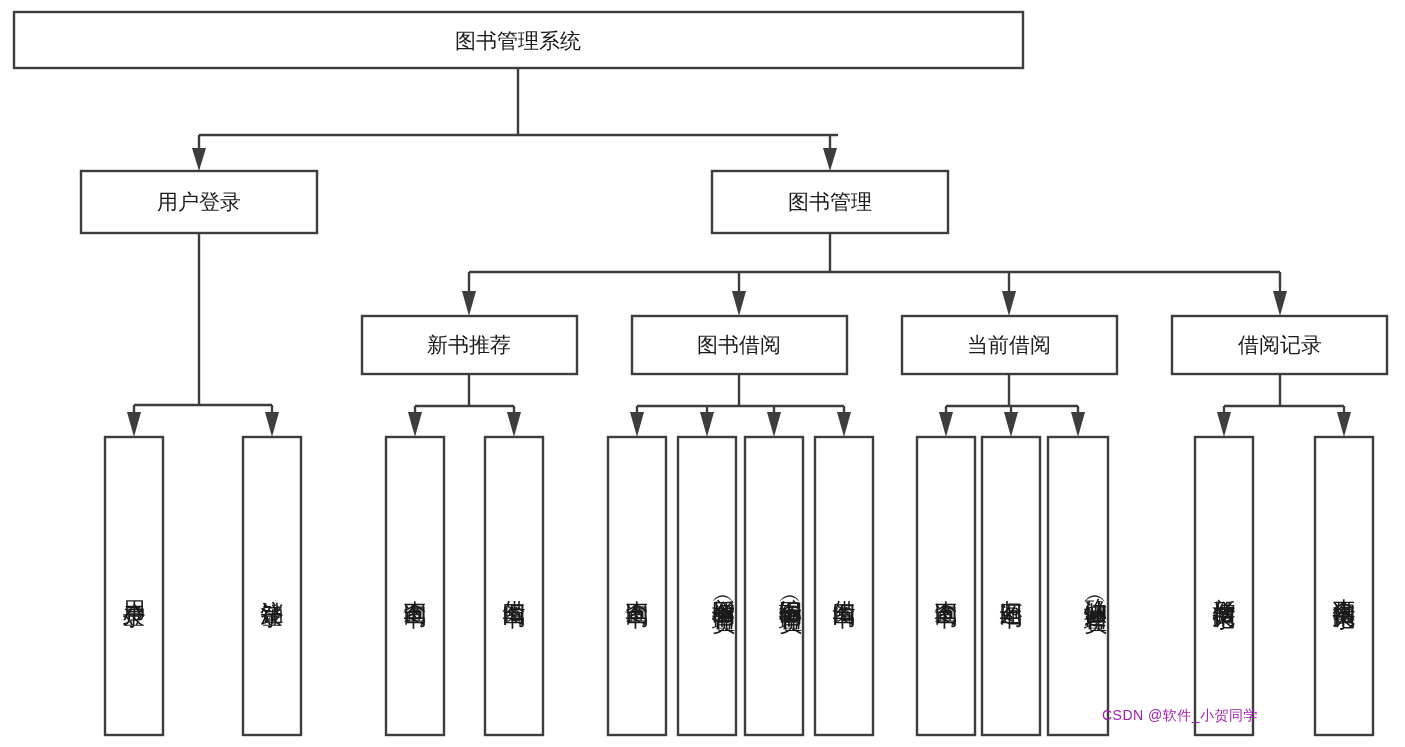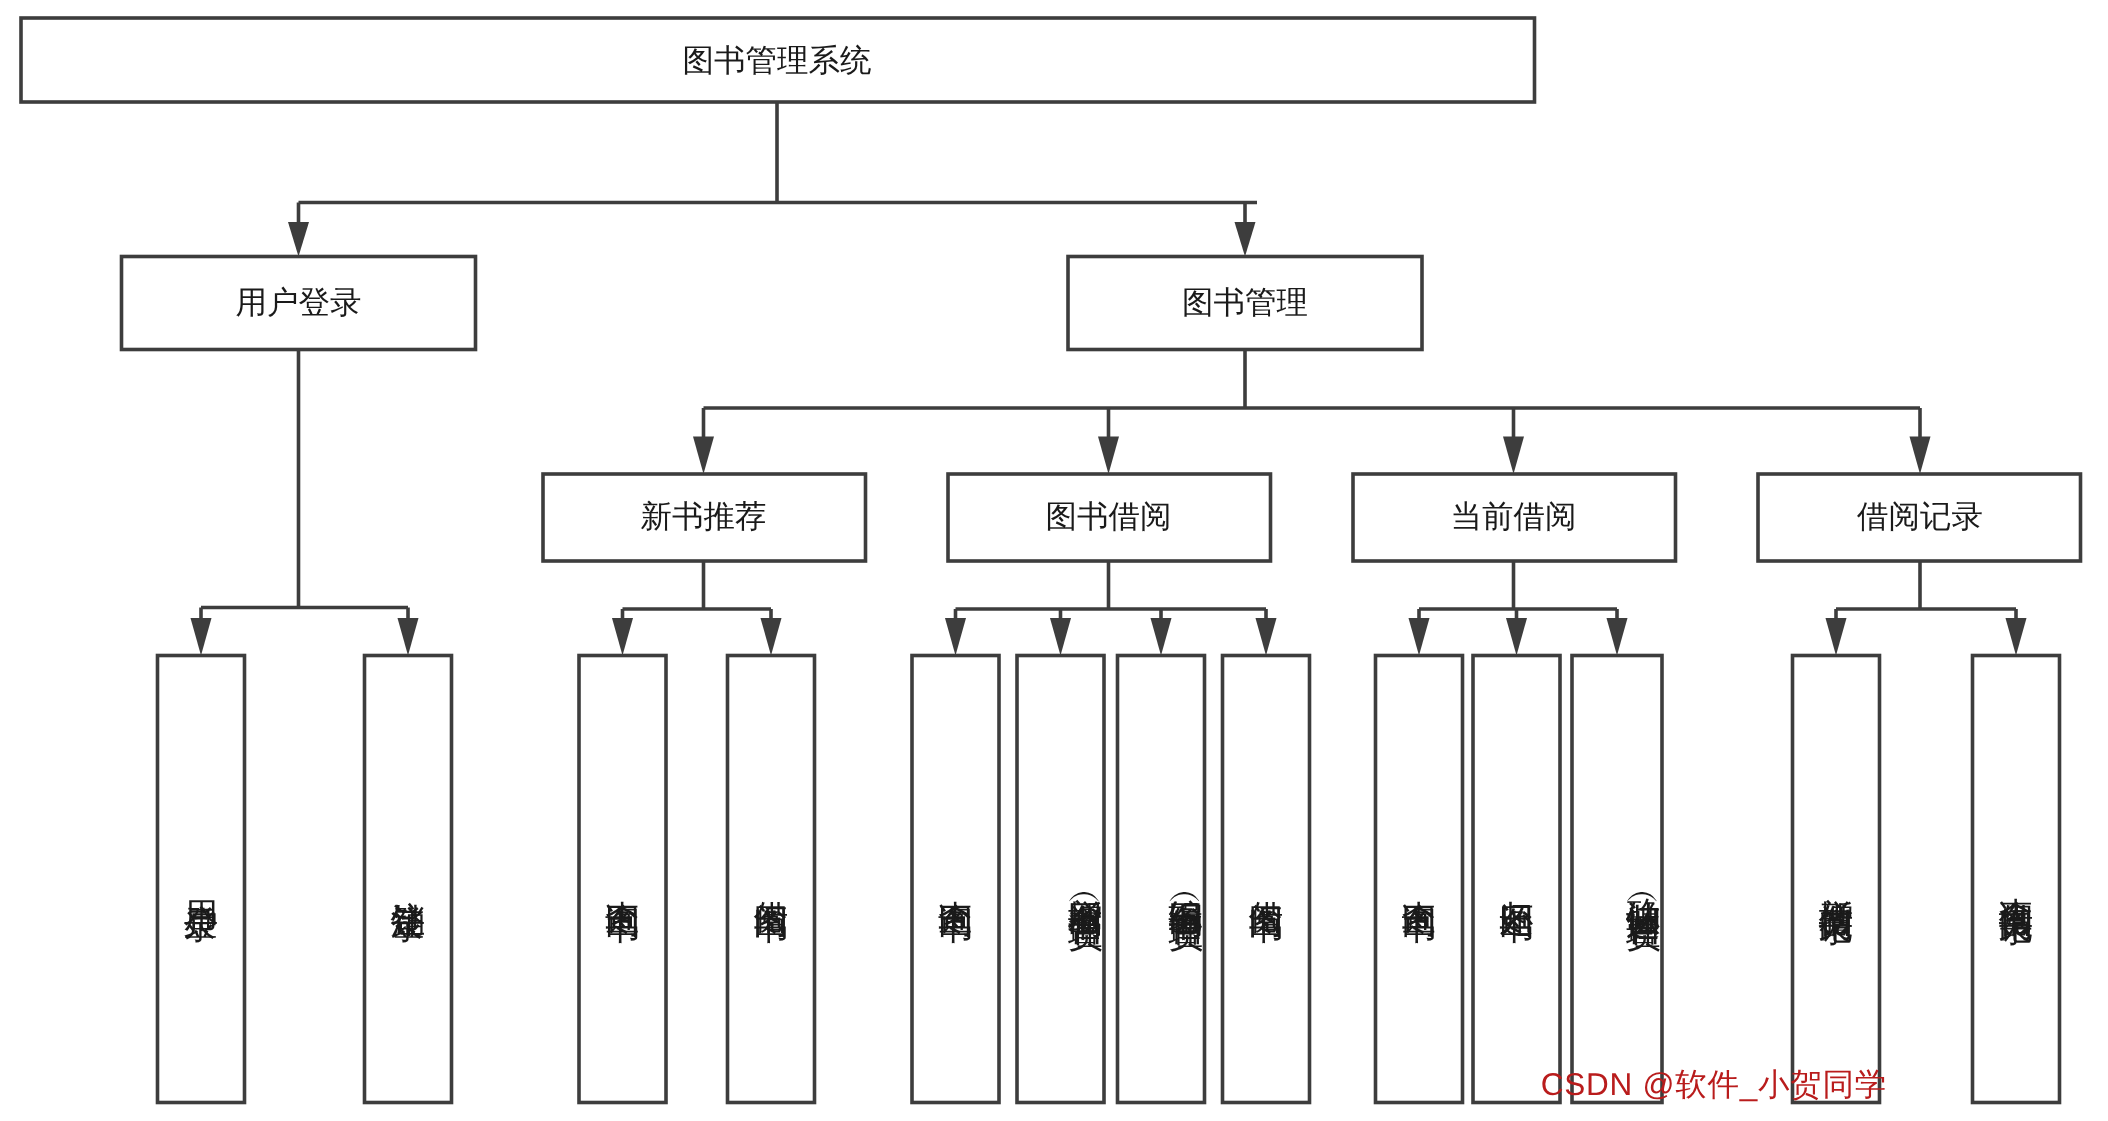--- a/index.html
+++ b/index.html
@@ -58,24 +58,24 @@
     color: #1a1a1a;
     display: flex;
     align-items: center;
     justify-content: center;
     white-space: nowrap;
     pointer-events: none;
   }
   .watermark {
     position: absolute;
     right: 10px;
-    bottom: 10px;
-    font-family: "Liberation Sans", "DejaVu Sans", sans-serif;
-    font-size: 21px;
-    color: #b91c1c;
+    bottom: 22px;
+    font-family: "Liberation Sans", "DejaVu Sans", sans-serif;
+    font-size: 14px;
+    color: #a21caf;
     letter-spacing: 0.5px;
     white-space: nowrap;
   }
 </style>
 </head>
 <body>
 
 <div id="diagram-root">
 
   <svg class="flow" viewBox="0 0 1405 747">

